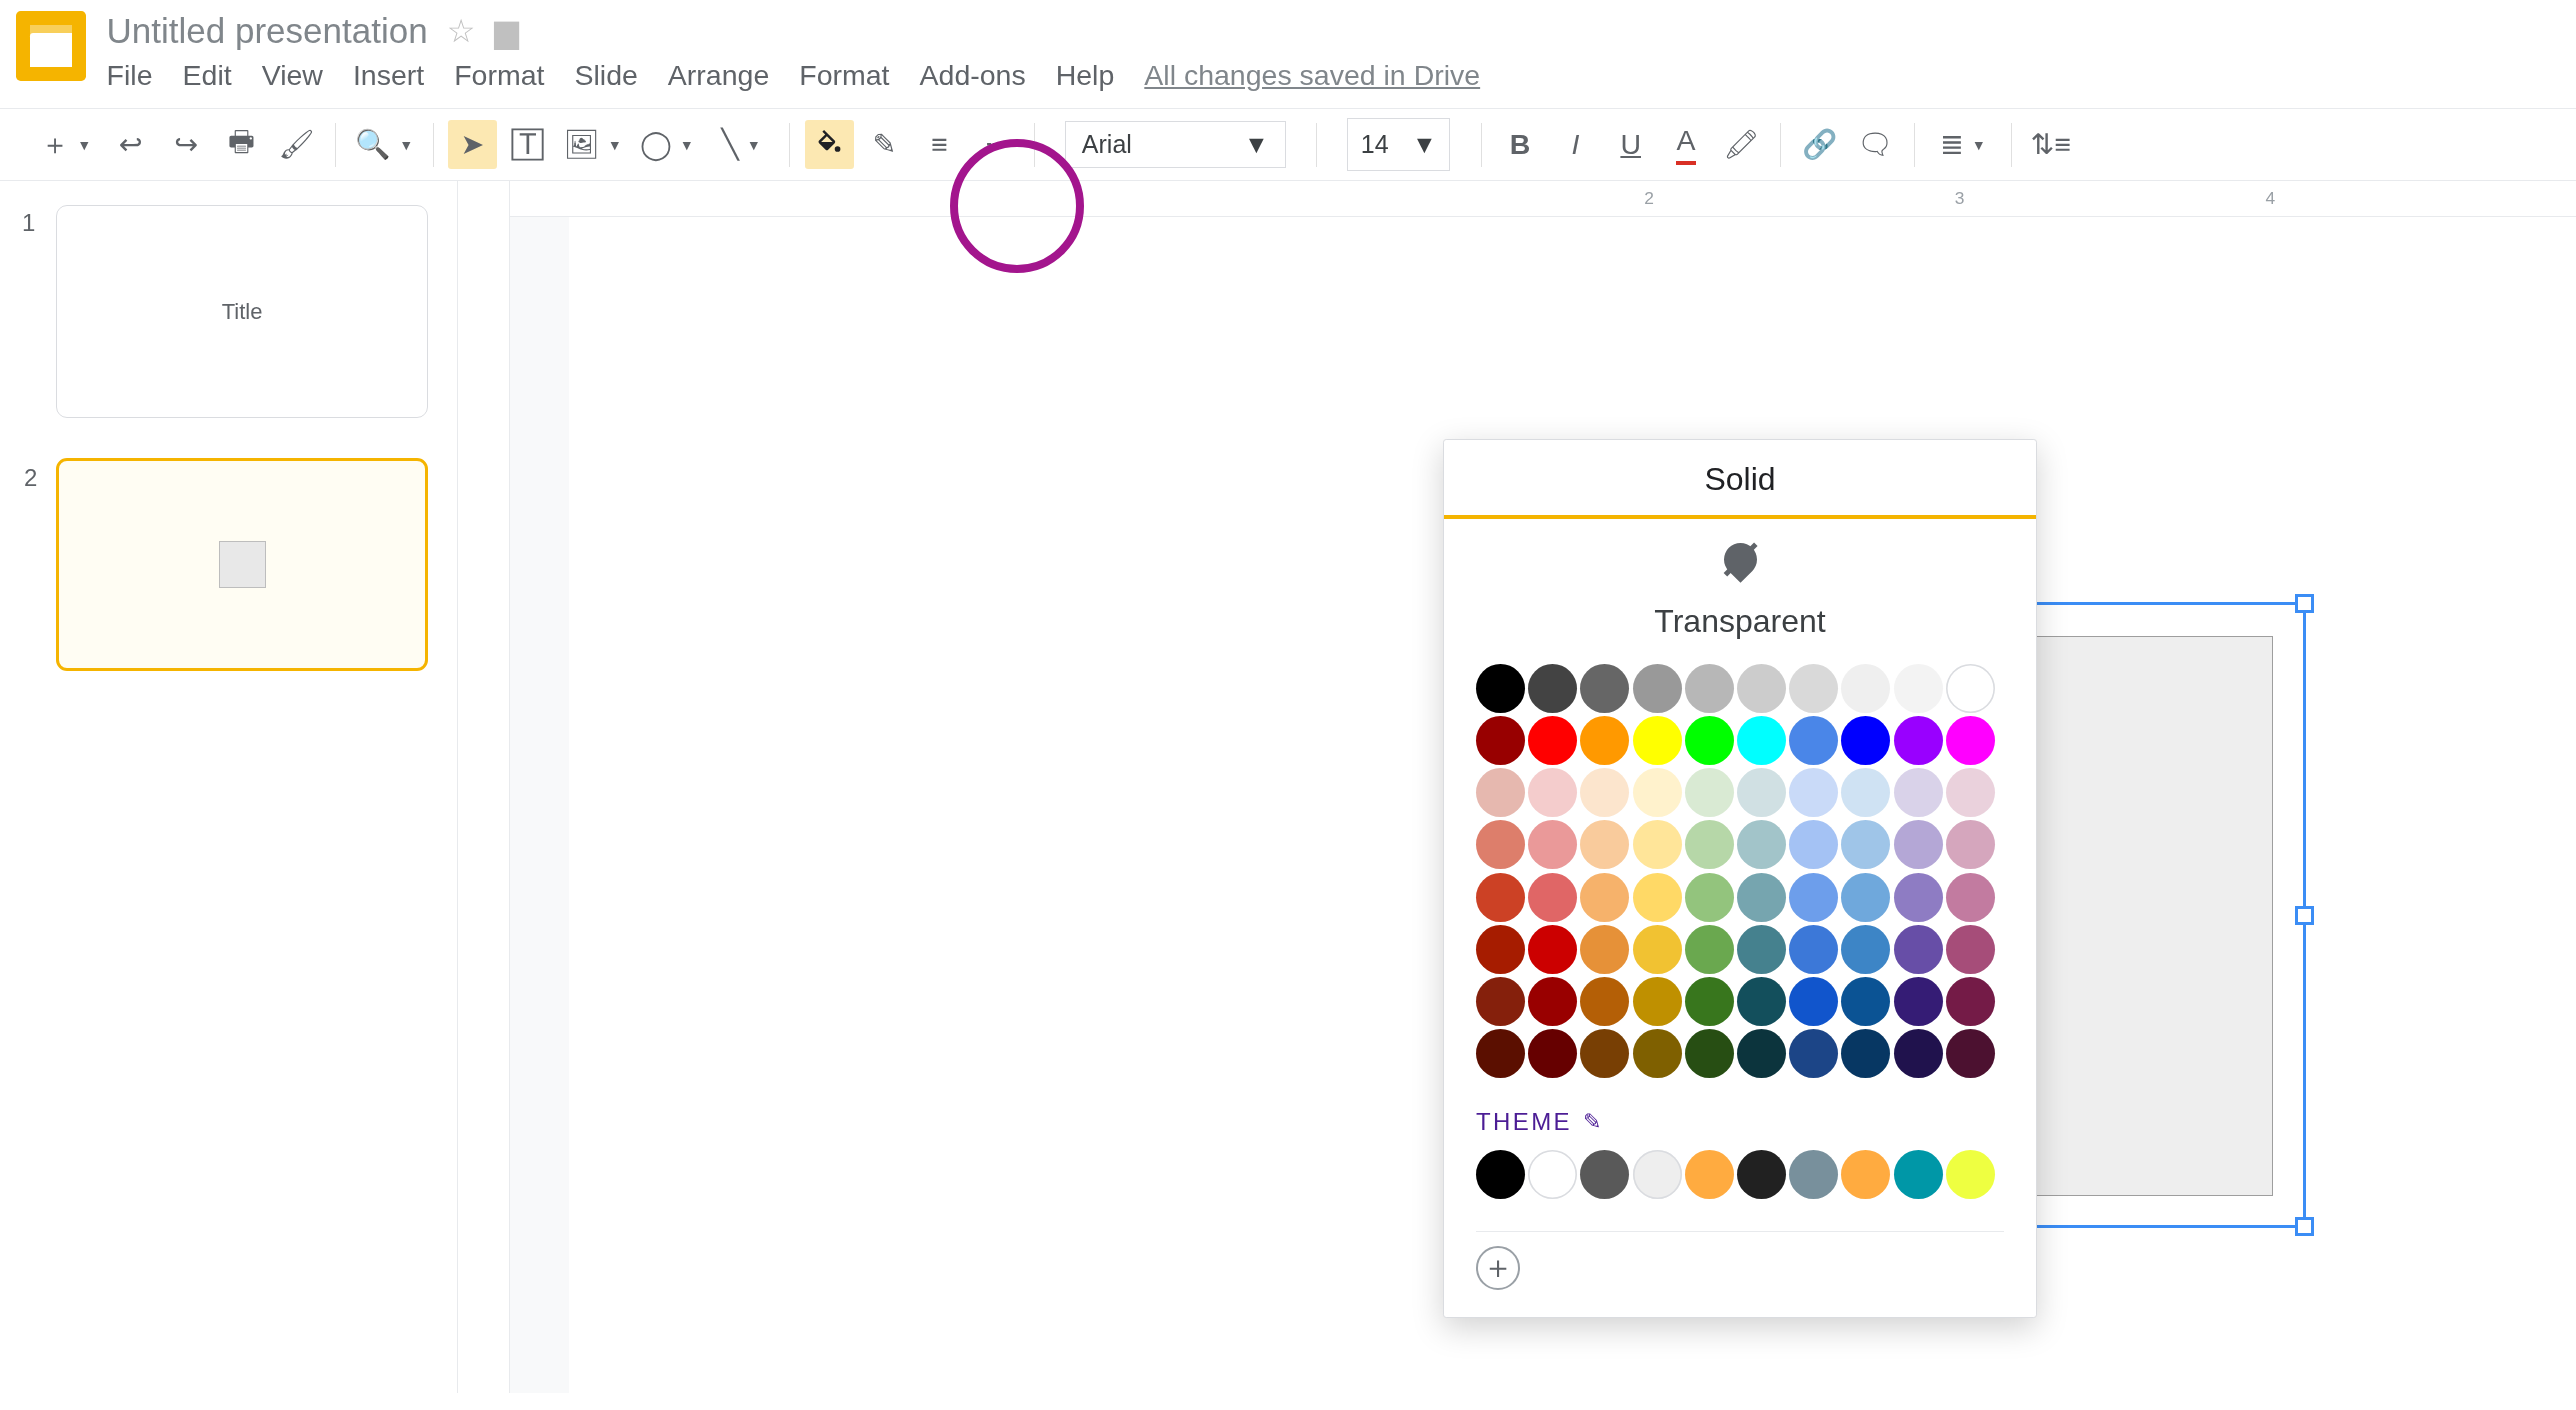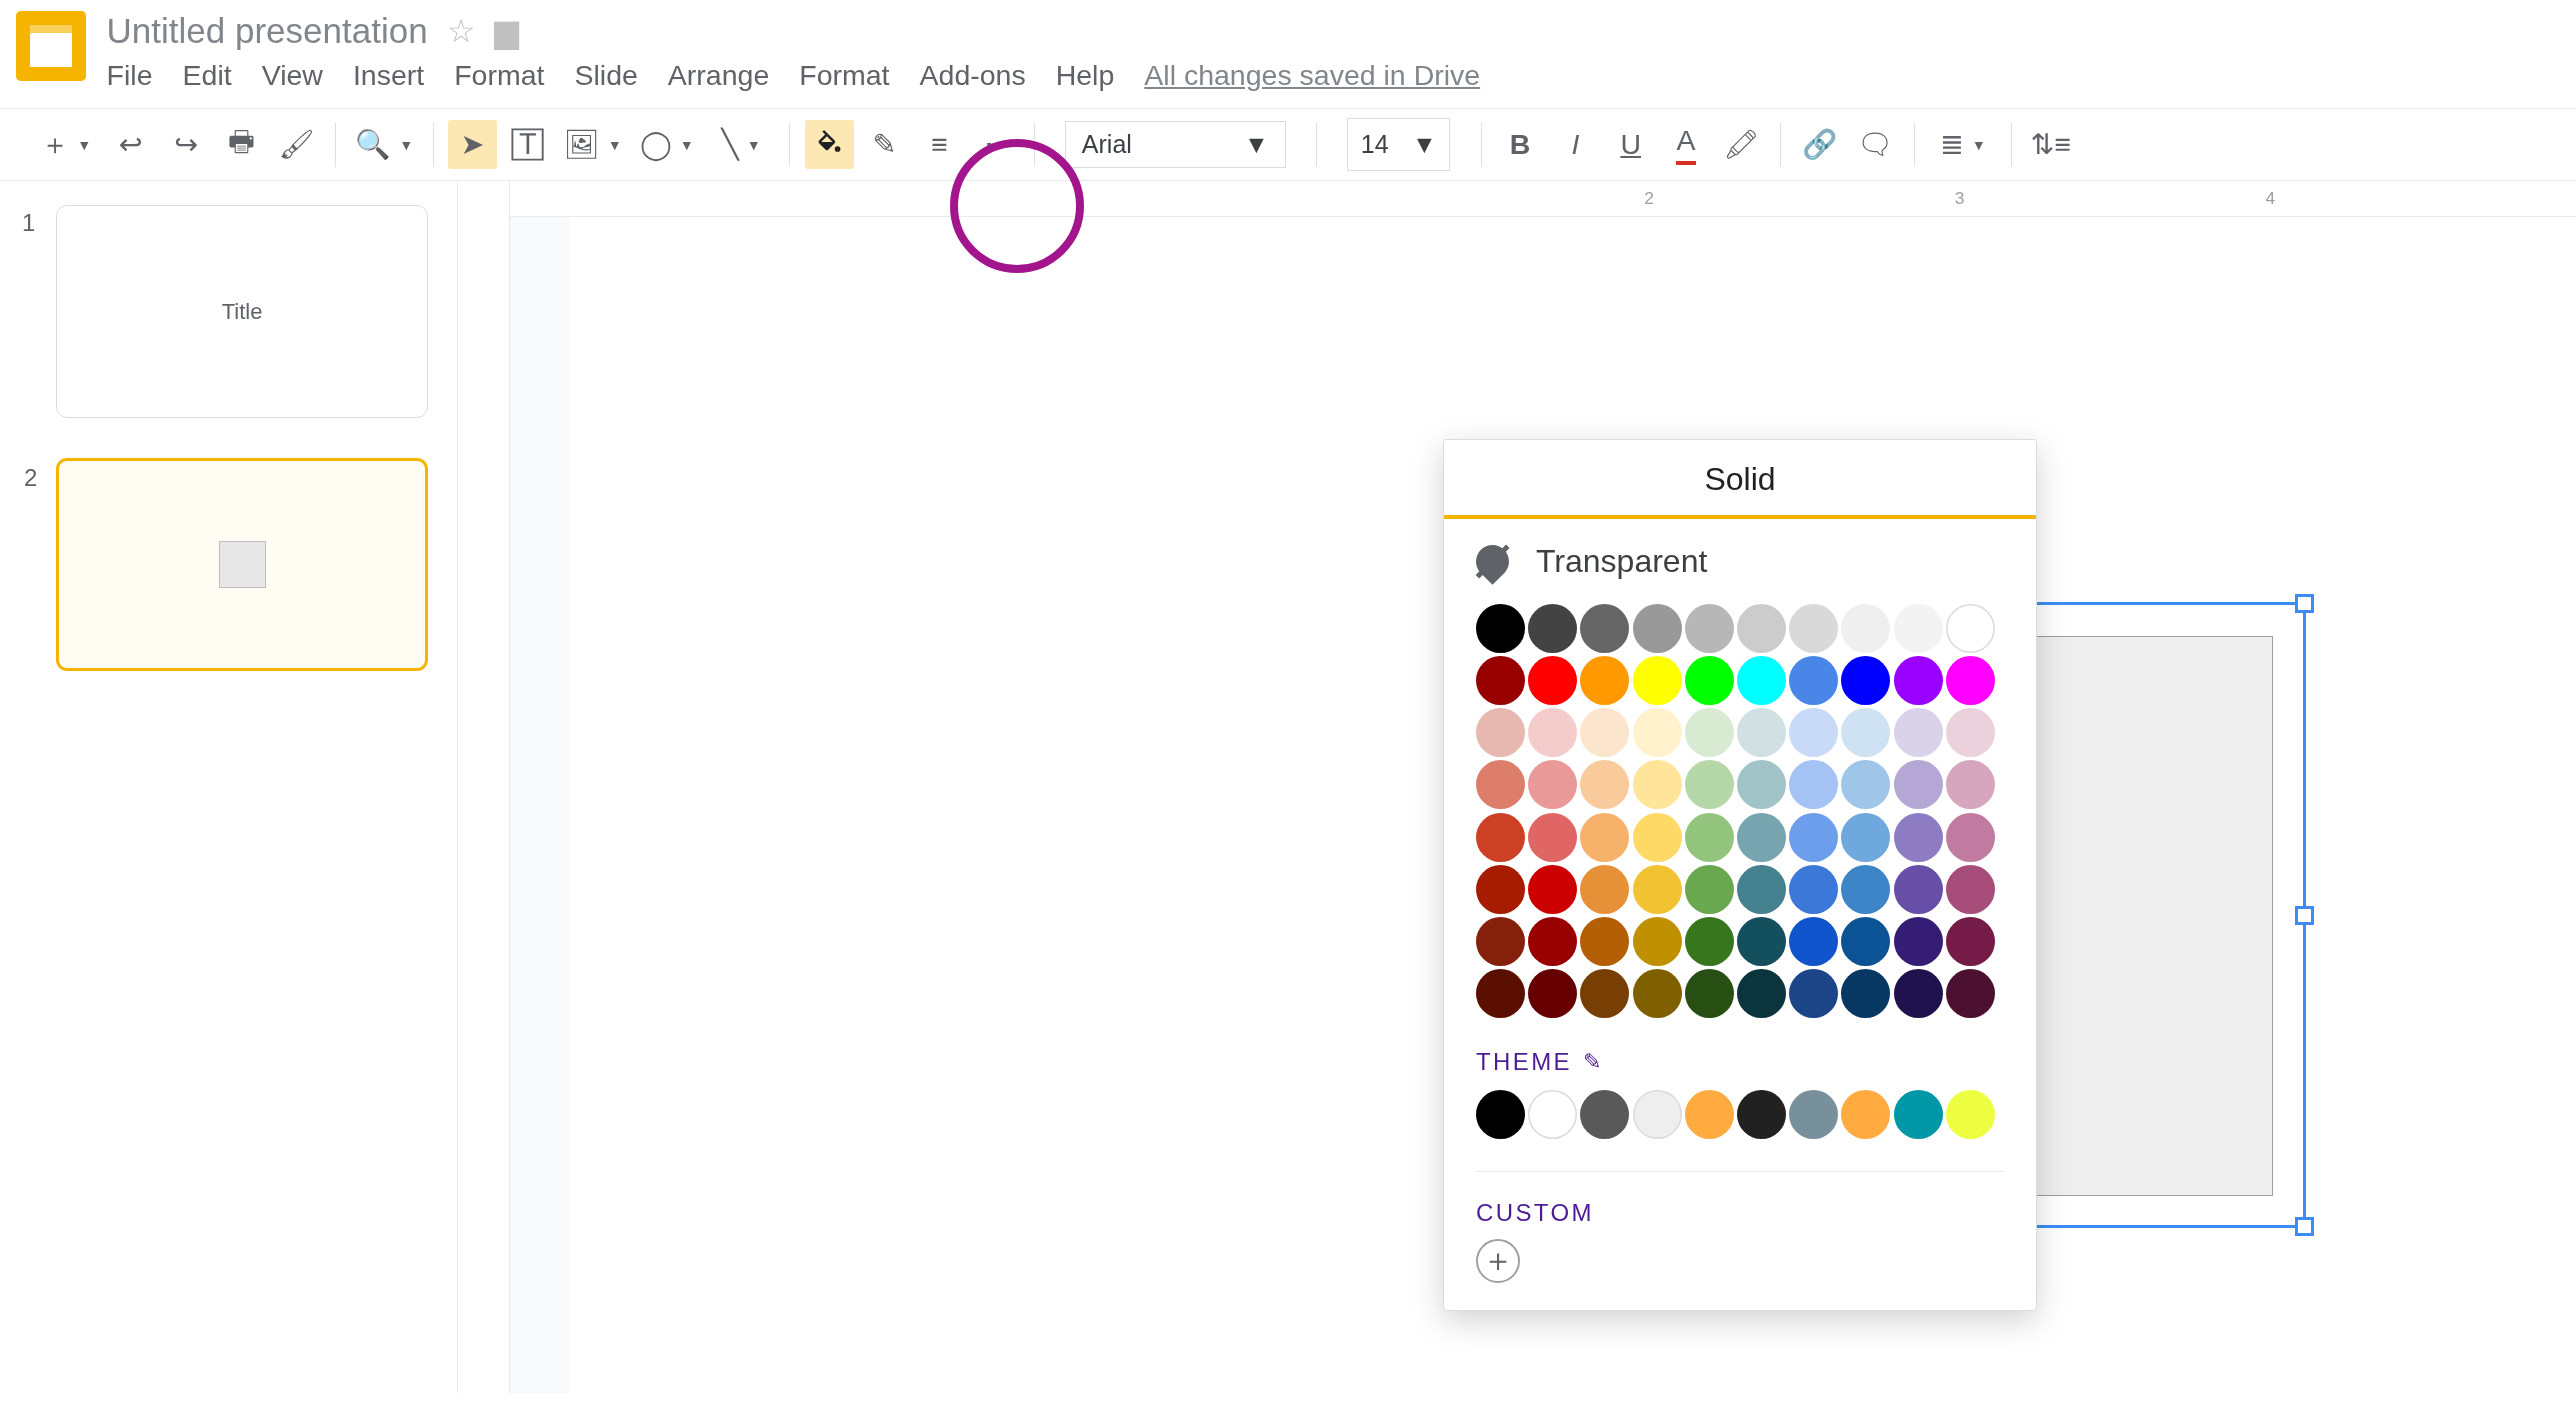--- a/index.html
+++ b/index.html
@@ -51,21 +51,21 @@
   .handle.sw{left:-11px;bottom:-11px;} .handle.s{left:calc(50% - 9.5px);bottom:-11px;} .handle.se{right:-11px;bottom:-11px;}
   .rot-handle { position:absolute; left:calc(50% - 9.5px); top:-60px; width:19px; height:19px; border-radius:50%; background:#fff; border:3.2px solid #3b8df5;}
   .rot-line { position:absolute; left:calc(50% - 1.6px); top:-44px; width:3.2px; height:35px; background:#3b8df5;}
   .shape { position: absolute; left: 32px; top: 32px; width: 613px; height: 560px; background: #eeeeee; border: 1.6px solid #9e9e9e; display:flex; align-items:center; justify-content:center; font-size: 47px; color:#3c4043;}
 
   
   .popup { position: absolute; left: 985px; top: 258px; width: 594px; background: #fff; border: 0.8px solid #dadce0; border-radius: 3.2px; box-shadow: 0 9.5px 32px rgba(0,0,0,0.18); z-index: 80; padding-bottom: 27px;}
   .tabs { display:flex; }
   .tab { flex:1; text-align:center; padding: 20.6px 0 17.4px; font-size: 32px; color:#5f6368; }
   .tab.active { color:#202124; border-bottom: 4.7px solid #f4b400; }
-  .transparent-row { display:flex; align-items:center; gap: 27px; padding: 24px 32px 17.4px; font-size: 32px; color:#3c4043;}
+  .transparent-row { display:flex; align-items:center; gap: 27px; padding: 24px 32px 17.4px; font-size: 32px; color:#3c4043;flex-direction:column;}
   .no-fill-icon { width: 33px; height: 33px; position: relative; }
   .no-fill-icon::before{ content:""; position:absolute; inset:0; border-radius:50% 50% 50% 0; transform: rotate(-45deg); background:#5f6368;}
   .no-fill-icon::after{ content:""; position:absolute; left:-4.7px; top:14.2px; width:43px; height:4.7px; background:#5f6368; transform: rotate(-45deg);}
   .swatch-section { padding: 3.2px 32px 14.2px; }
   .swatch-row { display:flex; gap: 3.2px; margin: 3.2px 0;}
   .sw { width: 49px; height: 49px; border-radius: 50%; flex:0 0 auto; }
   .sw.outline { box-shadow: inset 0 0 0 1.6px #dadce0; }
   .label-row { padding: 12.6px 32px 8px; font-size: 24px; letter-spacing: 2.4px; color:#4c1d95; display:flex; align-items:center; gap:11px;}
   .label-row .pencil { font-size: 22px; }
   .divider { height:0.8px; background:#e8eaed; margin: 14.2px 32px; }
@@ -315,20 +315,17 @@
             <div class="sw outline" style="background: rgb(238, 238, 238);"></div>
             <div class="sw" style="background: rgb(255, 171, 64);"></div>
             <div class="sw" style="background: rgb(33, 33, 33);"></div>
             <div class="sw" style="background: rgb(120, 144, 156);"></div>
             <div class="sw" style="background: rgb(255, 171, 64);"></div>
             <div class="sw" style="background: rgb(0, 151, 167);"></div>
             <div class="sw" style="background: rgb(238, 255, 65);"></div>
           </div>
         </div>
       <div class="divider"></div>
-      <div class="label-row">
-        <span>CUSTOM</span>
-      </div>
       <div class="custom-add">＋</div>
     </div>
   </div>
 </div>
 
 
 </body></html>

